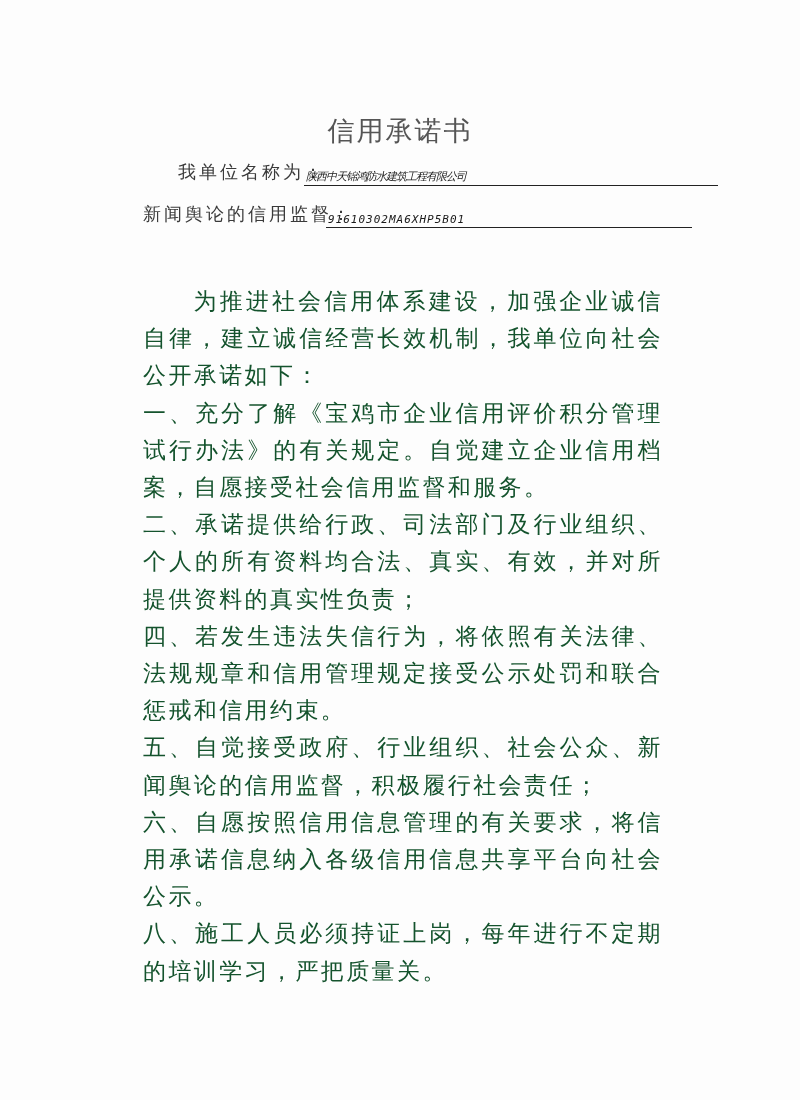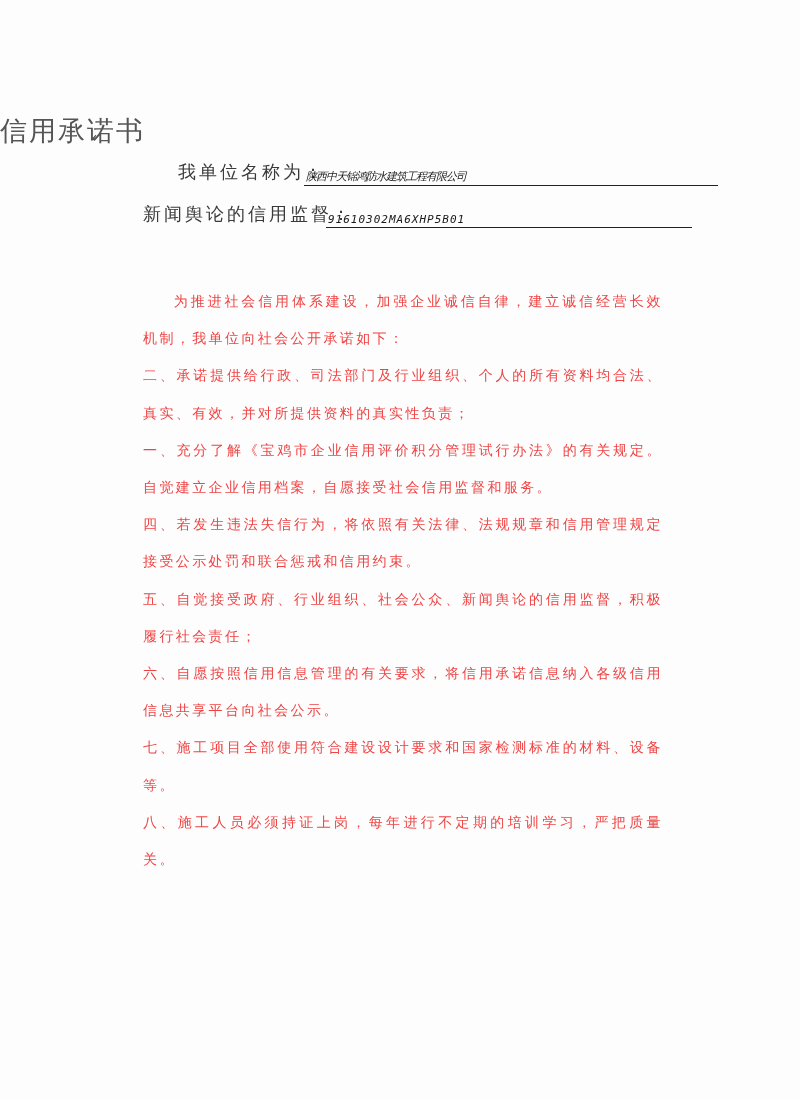--- a/index.html
+++ b/index.html
@@ -19,20 +19,21 @@
       position: absolute;
       left: 0; top: 0;
       width: 800px; height: 1100px;
       background: #fdfdfd;
     }
     .title {
       position: absolute;
       left: 0;
       width: 800px;
       top: 113px;
+      text-align: center;
       font-family: "DejaVu Sans", "Liberation Sans", sans-serif;
       font-size: 27px;
       letter-spacing: 2px;
       color: #555;
     }
     .field-row {
       position: absolute;
       left: 143px;
       font-size: 18px;
       color: #3a3a3a;
@@ -66,24 +67,24 @@
     .row-code .value {
       left: 183px;
       width: 362px;
       font-size: 11px;
     }
     .body-text {
       position: absolute;
       left: 143px;
       top: 283px;
       width: 520px;
-      font-size: 14px;
+      font-size: 23px;
       line-height: 37.2px;
       letter-spacing: 2.4px;
-      color: #ef4444;
+      color: #14532d;
       text-align: justify;
     }
     .body-text p {
       margin: 0;
     }
     .intro {
       text-indent: 2.2em;
     }
   </style>
 </head>
@@ -98,22 +99,21 @@
     <span class="value">陕西中天锦鸿防水建筑工程有限公司</span>
   </div>
 
   <div class="field-row row-code">
     <span class="label">新闻舆论的信用监督：</span>
     <span class="value">91610302MA6XHP5B01</span>
   </div>
 
   <div class="body-text">
     <p class="intro">为推进社会信用体系建设，加强企业诚信自律，建立诚信经营长效机制，我单位向社会公开承诺如下：</p>
+    <p>一、充分了解《宝鸡市企业信用评价积分管理试行办法》的有关规定。自觉建立企业信用档案，自愿接受社会信用监督和服务。</p>
     <p>二、承诺提供给行政、司法部门及行业组织、个人的所有资料均合法、真实、有效，并对所提供资料的真实性负责；</p>
-    <p>一、充分了解《宝鸡市企业信用评价积分管理试行办法》的有关规定。自觉建立企业信用档案，自愿接受社会信用监督和服务。</p>
     <p>四、若发生违法失信行为，将依照有关法律、法规规章和信用管理规定接受公示处罚和联合惩戒和信用约束。</p>
     <p>五、自觉接受政府、行业组织、社会公众、新闻舆论的信用监督，积极履行社会责任；</p>
     <p>六、自愿按照信用信息管理的有关要求，将信用承诺信息纳入各级信用信息共享平台向社会公示。</p>
-    <p>七、施工项目全部使用符合建设设计要求和国家检测标准的材料、设备等。</p>
     <p>八、施工人员必须持证上岗，每年进行不定期的培训学习，严把质量关。</p>
   </div>
 
 </div>
 
 </body></html>

